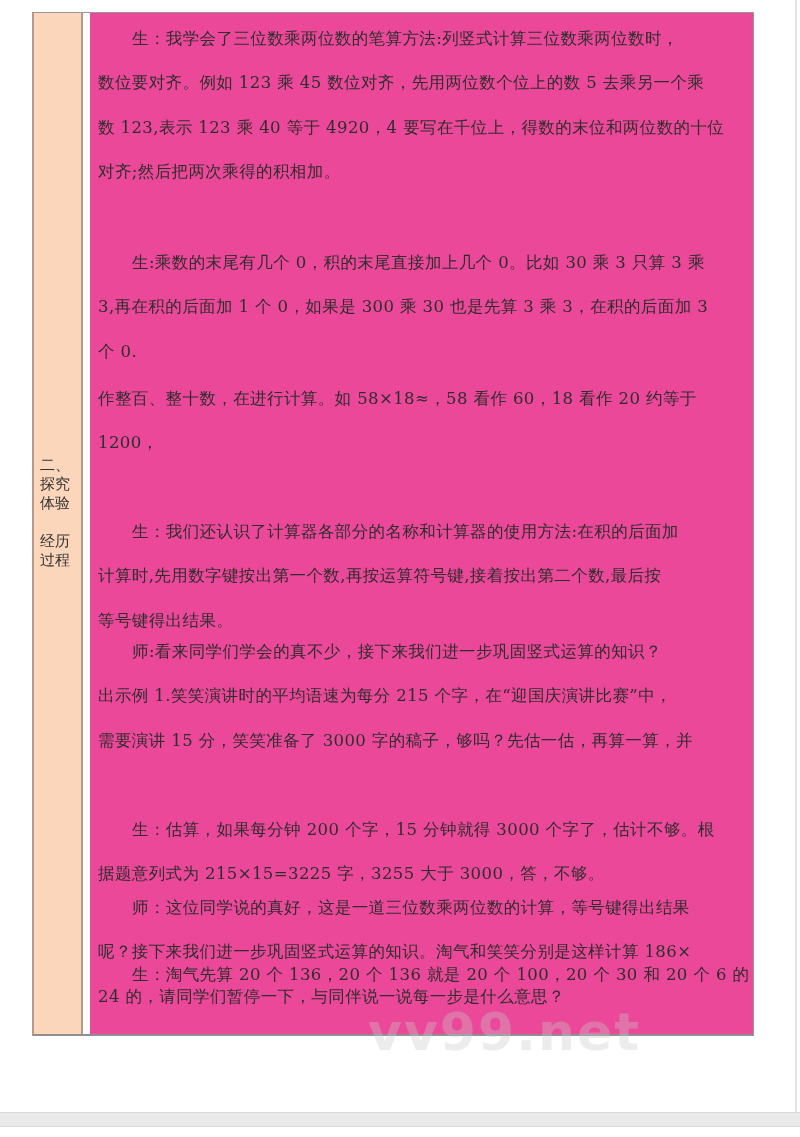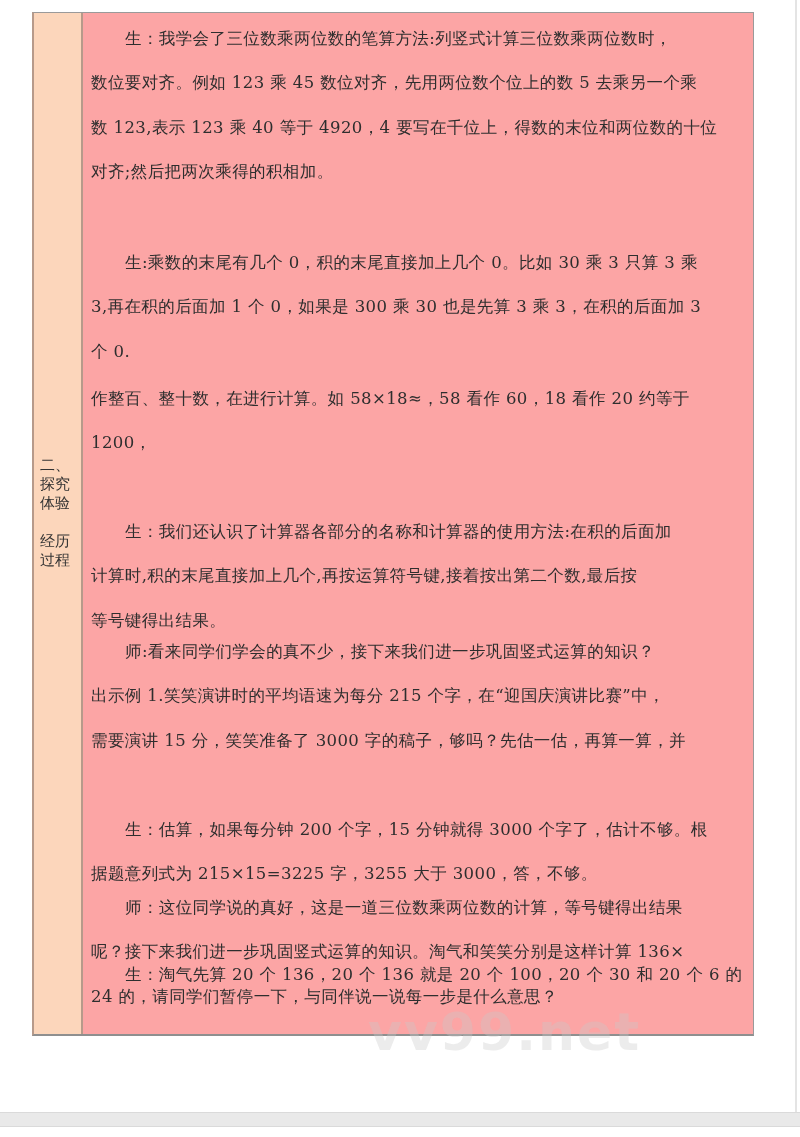--- a/index.html
+++ b/index.html
@@ -29,21 +29,21 @@
     position: relative;
   }
   .label-text {
     position: absolute; left: 6px; top: 443px;
     font-family: "DejaVu Sans", "Liberation Sans", sans-serif;
     font-size: 15px; line-height: 19px; color: #333;
     width: 36px;
   }
   .label-text .gap { height: 19px; }
   .content-col {
-    flex: 1; position: relative; background: #fca5a5;
+    flex: 1; position: relative; background: #ec4899; margin-left: 7px;
   }
   .para {
     position: absolute; left: 8px; width: 660px;
     font-size: 16.5px; line-height: 44.3px; letter-spacing: 0.4px;
     color: #2e2e2e; text-align: justify;
     margin: 0;
   }
   .para .line { display: block; white-space: nowrap; height: 44.3px; }
   .para .indent { padding-left: 34px; }
   .watermark {
@@ -89,38 +89,38 @@
       <span class="line">个 0.</span>
     </div>
 
     <div class="para" style="top:364px">
       <span class="line">作整百、整十数，在进行计算。如 58×18≈，58 看作 60，18 看作 20 约等于</span>
       <span class="line">1200，</span>
     </div>
 
     <div class="para" style="top:497px">
       <span class="line indent">生：我们还认识了计算器各部分的名称和计算器的使用方法:在积的后面加</span>
-      <span class="line">计算时,积的末尾直接加上几个,再按运算符号键,接着按出第二个数,最后按</span>
+      <span class="line">计算时,先用数字键按出第一个数,再按运算符号键,接着按出第二个数,最后按</span>
       <span class="line">等号键得出结果。</span>
     </div>
 
     <div class="para" style="top:617px">
       <span class="line indent">师:看来同学们学会的真不少，接下来我们进一步巩固竖式运算的知识？</span>
       <span class="line">出示例 1.笑笑演讲时的平均语速为每分 215 个字，在“迎国庆演讲比赛”中，</span>
       <span class="line">需要演讲 15 分，笑笑准备了 3000 字的稿子，够吗？先估一估，再算一算，并</span>
     </div>
 
     <div class="para" style="top:795px">
       <span class="line indent">生：估算，如果每分钟 200 个字，15 分钟就得 3000 个字了，估计不够。根</span>
       <span class="line">据题意列式为 215×15=3225 字，3255 大于 3000，答，不够。</span>
     </div>
 
     <div class="para" style="top:873px">
       <span class="line indent">师：这位同学说的真好，这是一道三位数乘两位数的计算，等号键得出结果</span>
-      <span class="line">呢？接下来我们进一步巩固竖式运算的知识。淘气和笑笑分别是这样计算 136×</span>
+      <span class="line">呢？接下来我们进一步巩固竖式运算的知识。淘气和笑笑分别是这样计算 186×</span>
       <span class="line">24 的，请同学们暂停一下，与同伴说一说每一步是什么意思？</span>
     </div>
 
     <div class="para" style="top:940px">
       <span class="line indent">生：淘气先算 20 个 136，20 个 136 就是 20 个 100，20 个 30 和 20 个 6 的</span>
     </div>
   </div>
 </div>
 
 <div class="watermark">vv99.net</div>

